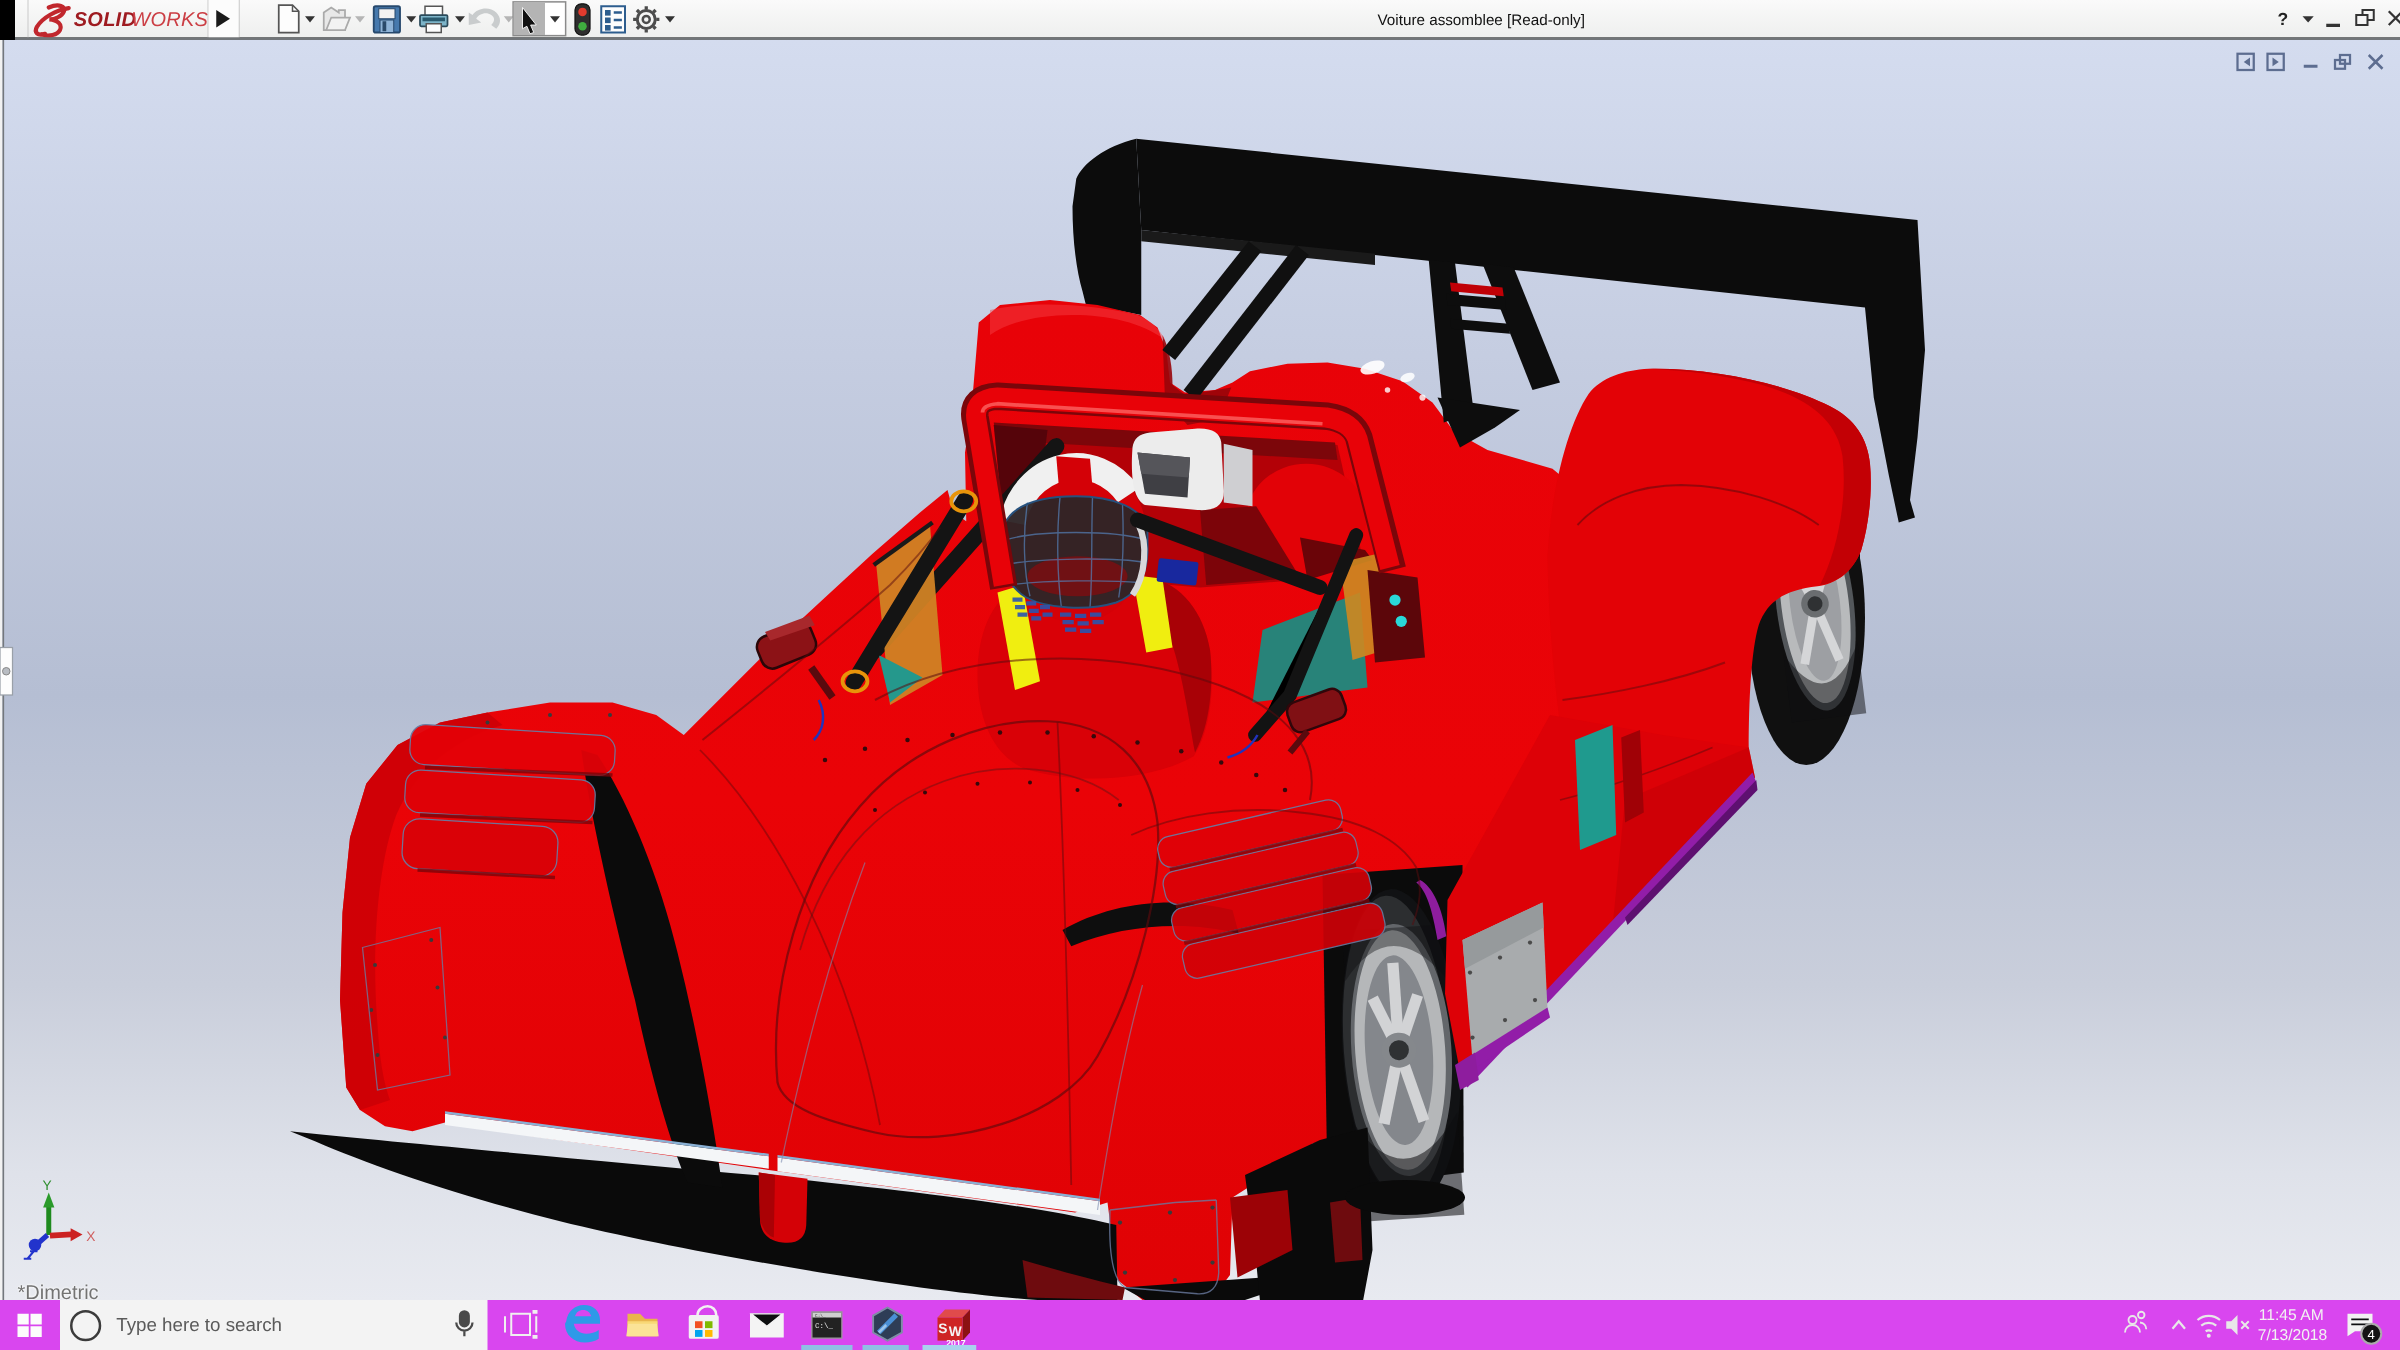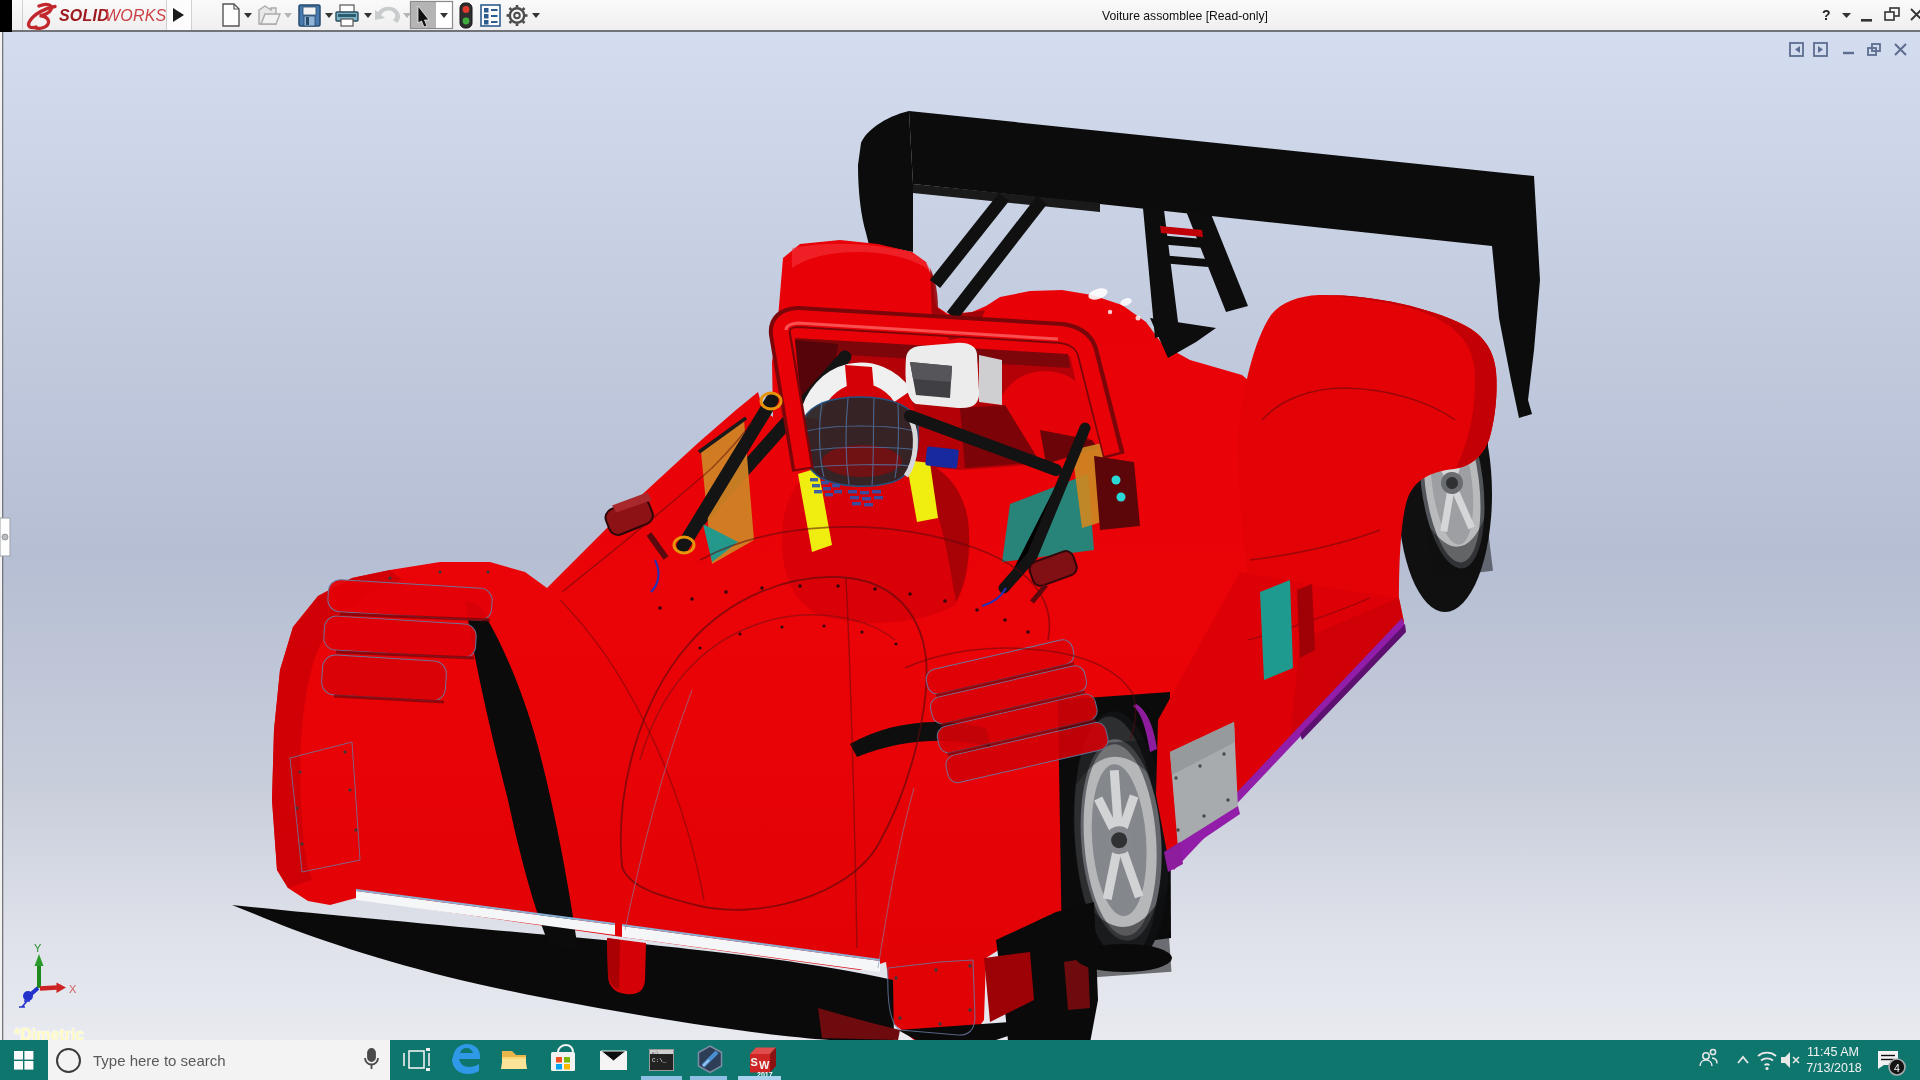--- a/index.html
+++ b/index.html
@@ -1,21 +1,21 @@
 <!DOCTYPE html>
 <html><head>
 <meta charset="utf-8">
 <style>
 html,body{margin:0;padding:0;width:1920px;height:1080px;overflow:hidden;background:#000;
 font-family:"Liberation Sans",sans-serif;}
 #titlebar{position:absolute;left:12px;top:0;width:1920px;height:30px;
 background:linear-gradient(#fafafa,#eeefee);border-bottom:2px solid #717579;}
 #viewport{position:absolute;left:0;top:32px;width:1920px;height:1008px;overflow:hidden;}
-#taskbar{position:absolute;left:0;top:1040px;width:1920px;height:40px;background:#0f766e;}
-#dimetric{position:absolute;left:14px;top:994px;font-size:16px;font-weight:bold;color:#fef9c3;
+#taskbar{position:absolute;left:0;top:1040px;width:1920px;height:40px;background:#d946ef;}
+#dimetric{position:absolute;left:14px;top:994px;font-size:16px;font-weight:normal;color:#737373;
 text-shadow:0 0 2px #fff,0 0 2px #fff;}
 #searchbox{position:absolute;left:48px;top:0;width:342px;height:40px;background:#f3f3f3;
 display:flex;align-items:center;}
 #searchbox .circ{width:21px;height:21px;border:2px solid #3b3b3b;border-radius:50%;margin-left:8px;}
 #searchbox .stxt{color:#5a5a5a;font-size:15px;margin-left:12px;flex:1;}
 </style>
 </head>
 <body>
 <div id="viewport">
 <svg width="1920" height="1008" viewBox="0 32 1920 1008">

